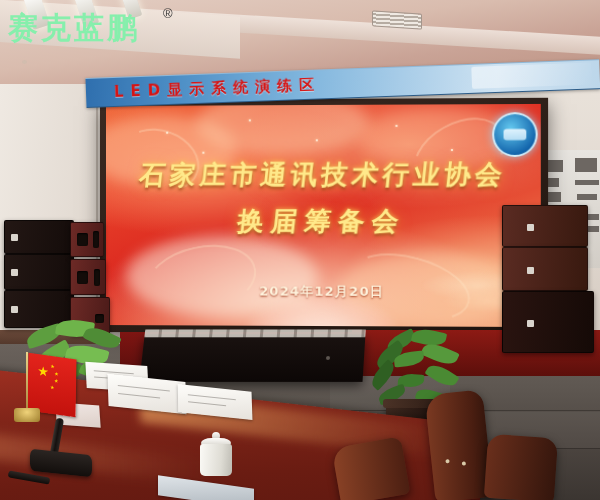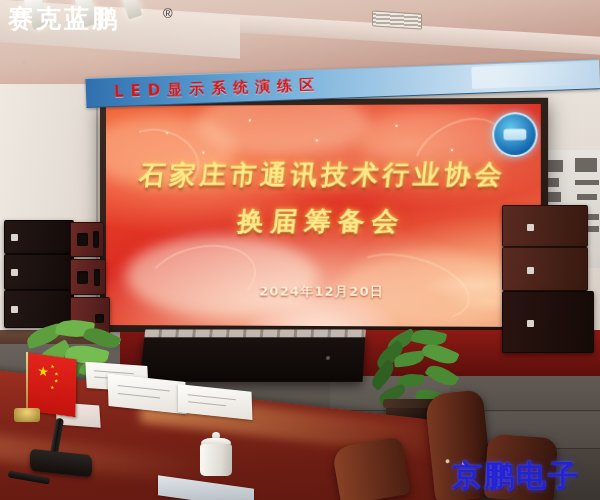--- a/index.html
+++ b/index.html
@@ -42,21 +42,21 @@
   .logo-en {
     font-size:27px; font-weight:bold; letter-spacing:1px; line-height:1;
     font-family:"Liberation Sans", sans-serif;
   }
   .logo-en .red  { color:#e8150f; }
   .logo-en .blue { color:#1a2ed6; }
   .logo-reg {
     position:absolute; left:155px; top:2px; font-size:13px; color:#3a3a3a;
   }
   .logo-cn {
-    margin-top:2px; font-size:25px; font-weight:bold; color:#ffffff;
+    margin-top:8px; font-size:30px; font-weight:bold; color:#86efac;
     letter-spacing:3px; line-height:1.05;
     font-family:"DejaVu Sans", sans-serif;
   }
 
   
   .banner-wrap{
     position:absolute; left:86px; top:78px; width:514px; height:30px;
     transform:rotate(-2.1deg); transform-origin:left center; z-index:25;
   }
   .banner{
@@ -539,15 +539,14 @@
 
   <div class="pen"></div>
 
   <div class="chair" style="left:430px;top:392px;width:58px;height:108px;border-radius:22px 16px 8px 8px;transform:rotate(-6deg);">
     <div class="chair-stud" style="left:14px;top:66px;"></div>
     <div class="chair-stud" style="left:30px;top:70px;"></div>
   </div>
   <div class="chair" style="left:336px;top:442px;width:70px;height:58px;border-radius:18px 10px 6px 6px;transform:rotate(-10deg);background:linear-gradient(95deg,#8a4226,#4a1e11);"></div>
   <div class="chair" style="left:486px;top:436px;width:70px;height:64px;border-radius:16px 16px 6px 6px;transform:rotate(4deg);background:linear-gradient(95deg,#6a2f1c,#33150c);"></div>
 
-  <div class="watermark">京鹏电子</div>
 
 </div>
 
 </body></html>

